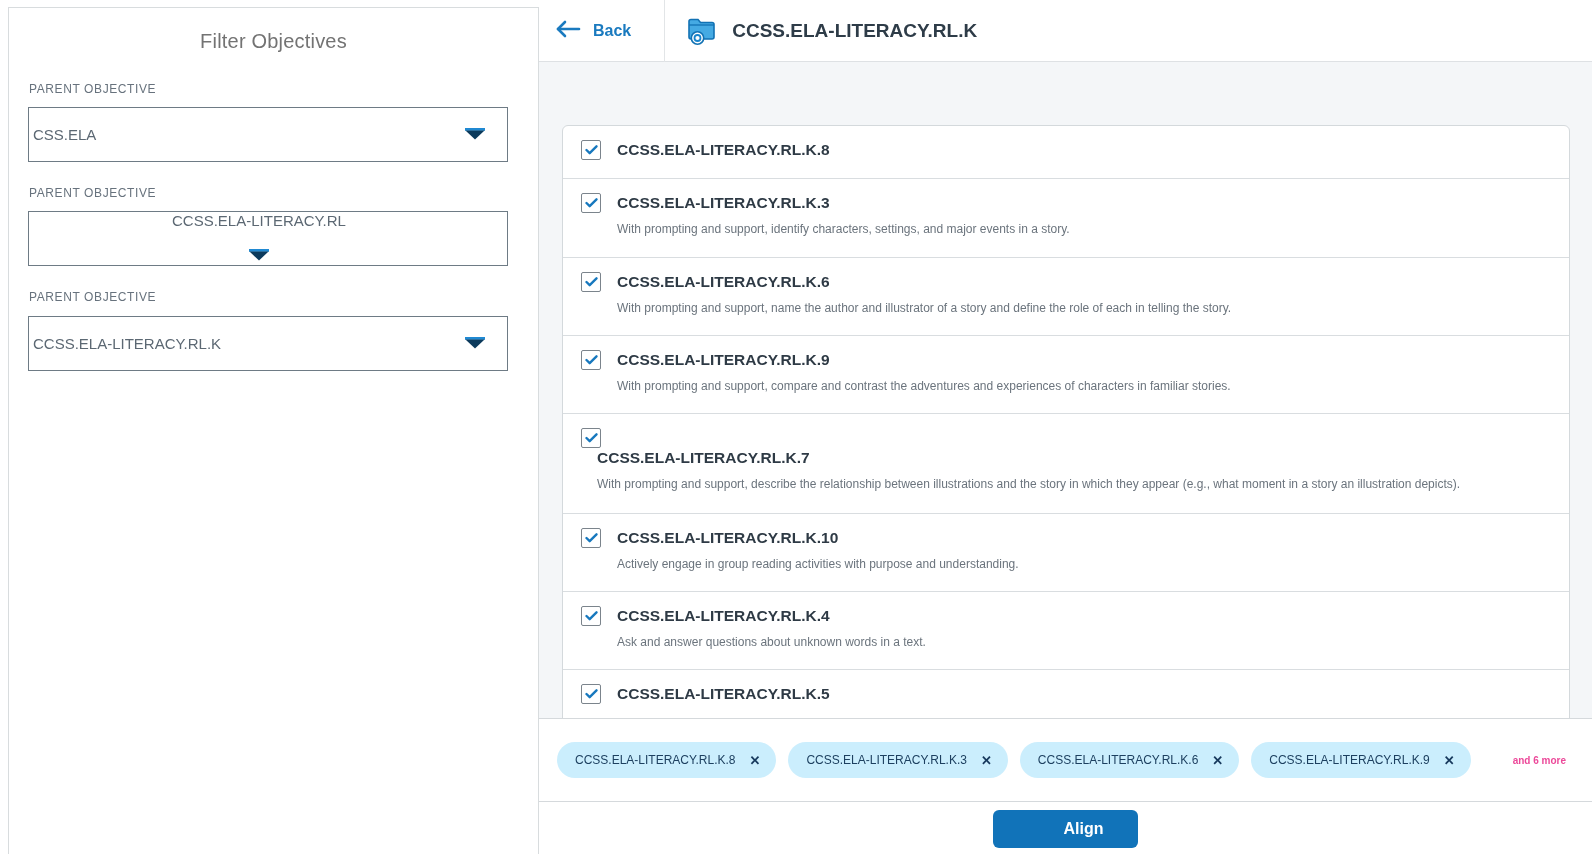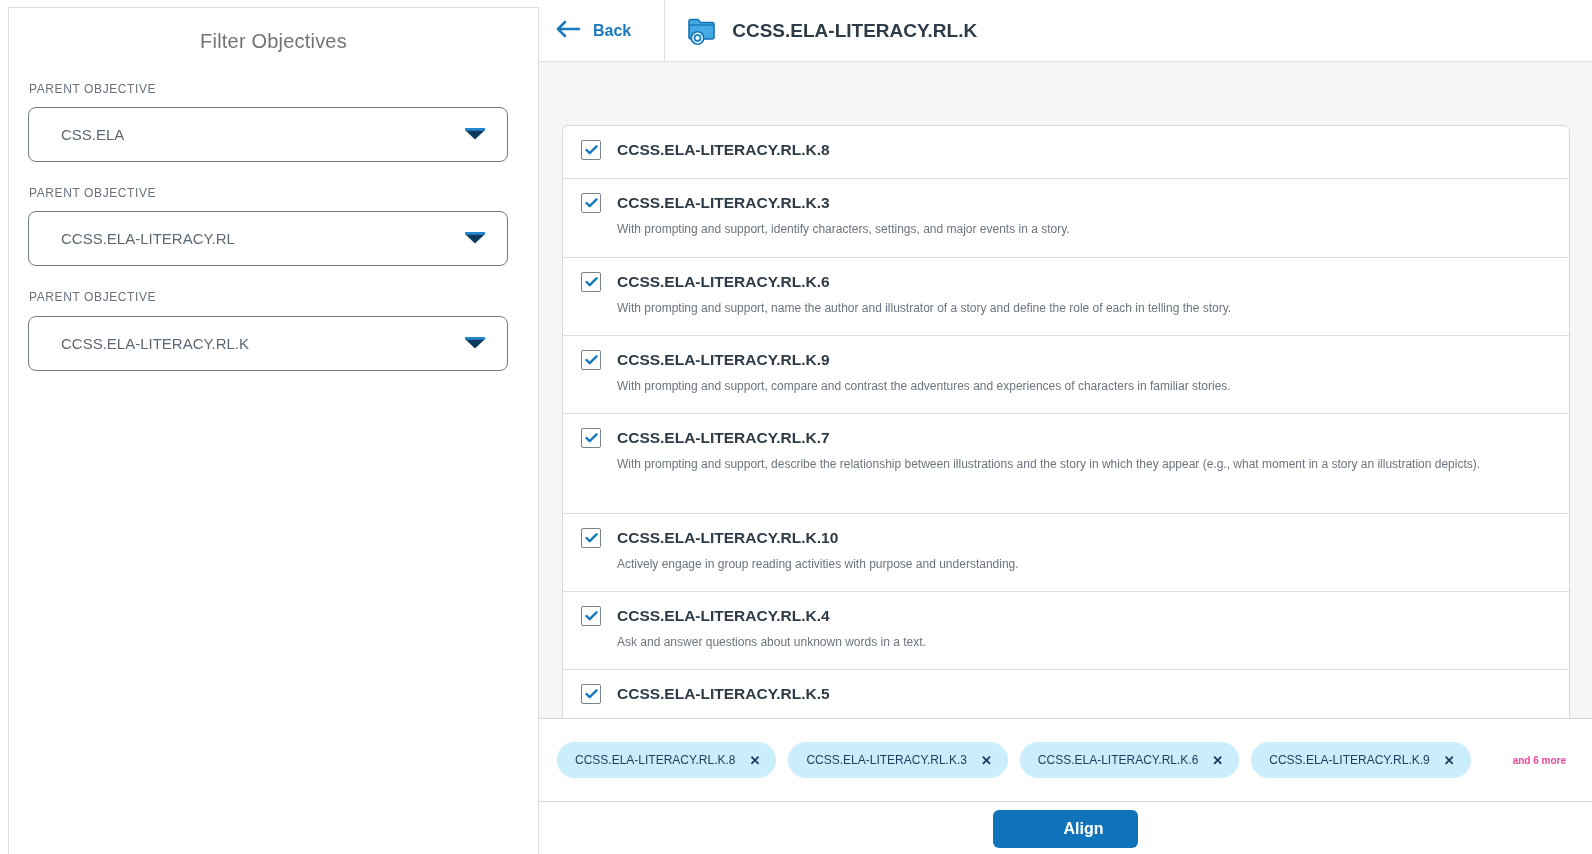--- a/index.html
+++ b/index.html
@@ -25,31 +25,31 @@
     font-size: 20px; font-weight: 400; color: #737373;
     letter-spacing: .2px;
   }
   .field-label {
     position: absolute; left: 20px;
     font-size: 12px; color: #67727d; letter-spacing: .6px;
   }
   .select-box {
     position: absolute; left: 19px; width: 480px; height: 55px;
     background: #fff;
-    border: 1px solid #6e7b85; border-radius: 8px;
+    border: 1px solid #6e7b85; border-radius: 0;
     display: flex; align-items: center;
-    padding: 0 22px 0 32px;
+    padding: 0 22px 0 4px;
     cursor: pointer;
   }
   .select-value {
     flex: 1;
     font-size: 15px; color: #5c6873;
   }
   .lbl-1 { top: 74px; }  .sel-1 { top: 99px; }
-  .lbl-2 { top: 178px; } .sel-2 { top: 203px; }
+  .lbl-2 { top: 178px; } .sel-2 { top: 203px; flex-direction: column; }
   .lbl-3 { top: 282px; } .sel-3 { top: 308px; }
 
   
   .right-panel {
     position: absolute; left: 539px; top: 0;
     width: 1053px; height: 854px;
     background: #f4f6f8;
   }
   .r-header {
     position: absolute; top: 0; left: 0; right: 0; height: 62px;
@@ -111,21 +111,21 @@
     font-size: 15.5px; font-weight: 700; color: #2e3a45;
     line-height: 20px;
   }
   .obj-desc {
     margin-top: 6px;
     font-size: 12px; color: #6b747d; line-height: 20px;
   }
   .h53  { height: 53px; }
   .h78  { height: 78px; }
   .h79  { height: 79px; }
-  .h100 { height: 100px; }
+  .h100 { height: 100px; flex-direction: column; }
   .h90  { height: 90px; }
 
   
   .chips-bar {
     position: absolute; top: 718px; left: 0; right: 0; height: 83px;
     background: #fff; border-top: 1px solid #d5d9dc;
     display: flex; align-items: center;
     padding-left: 18px;
   }
   .chip {

